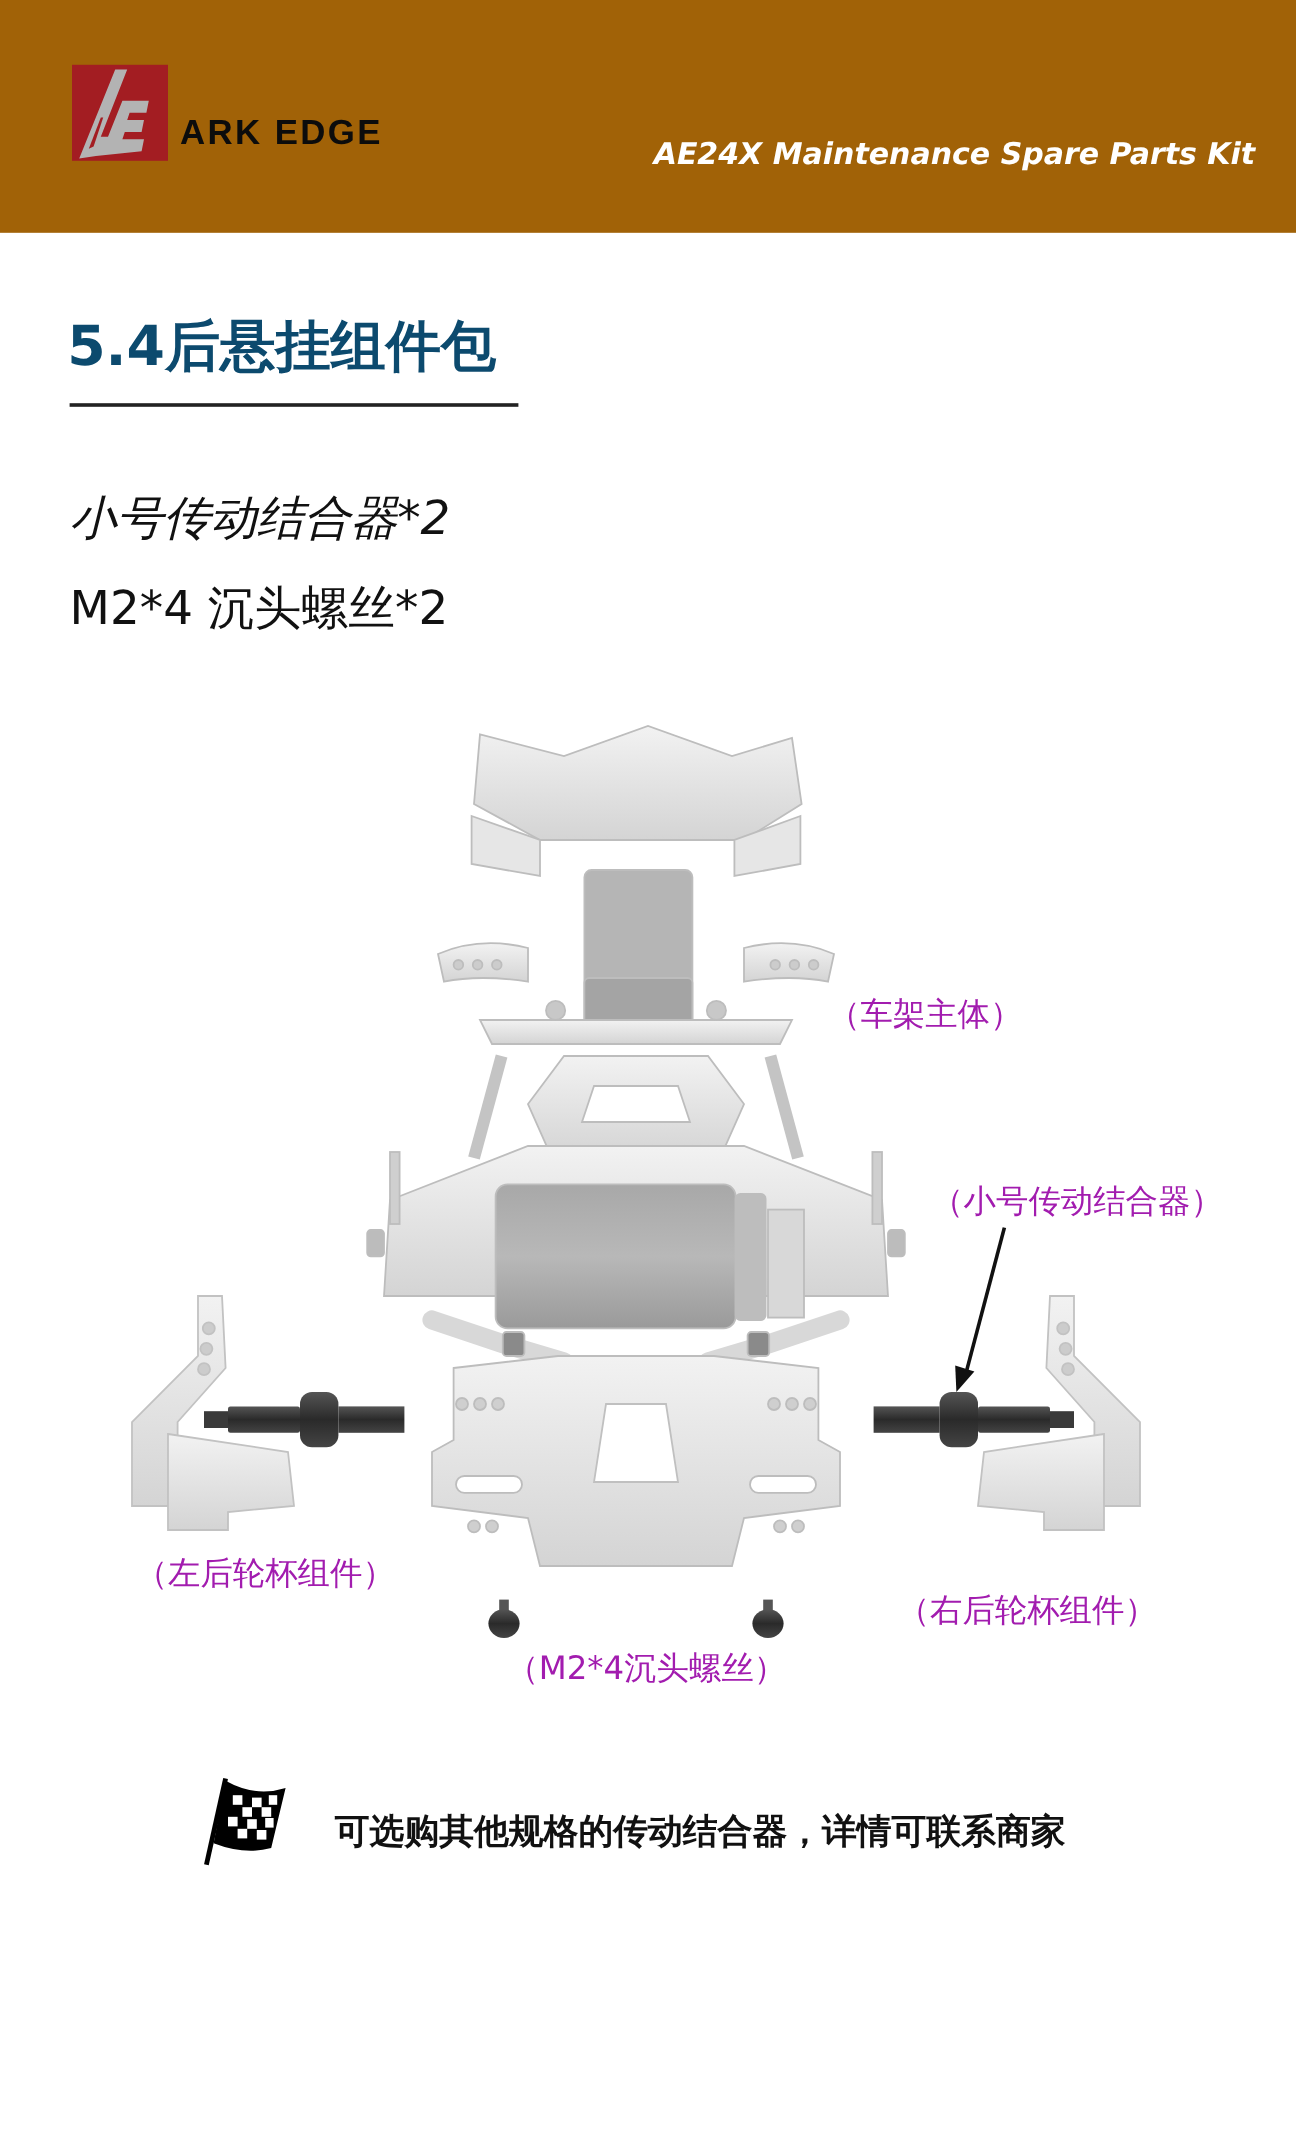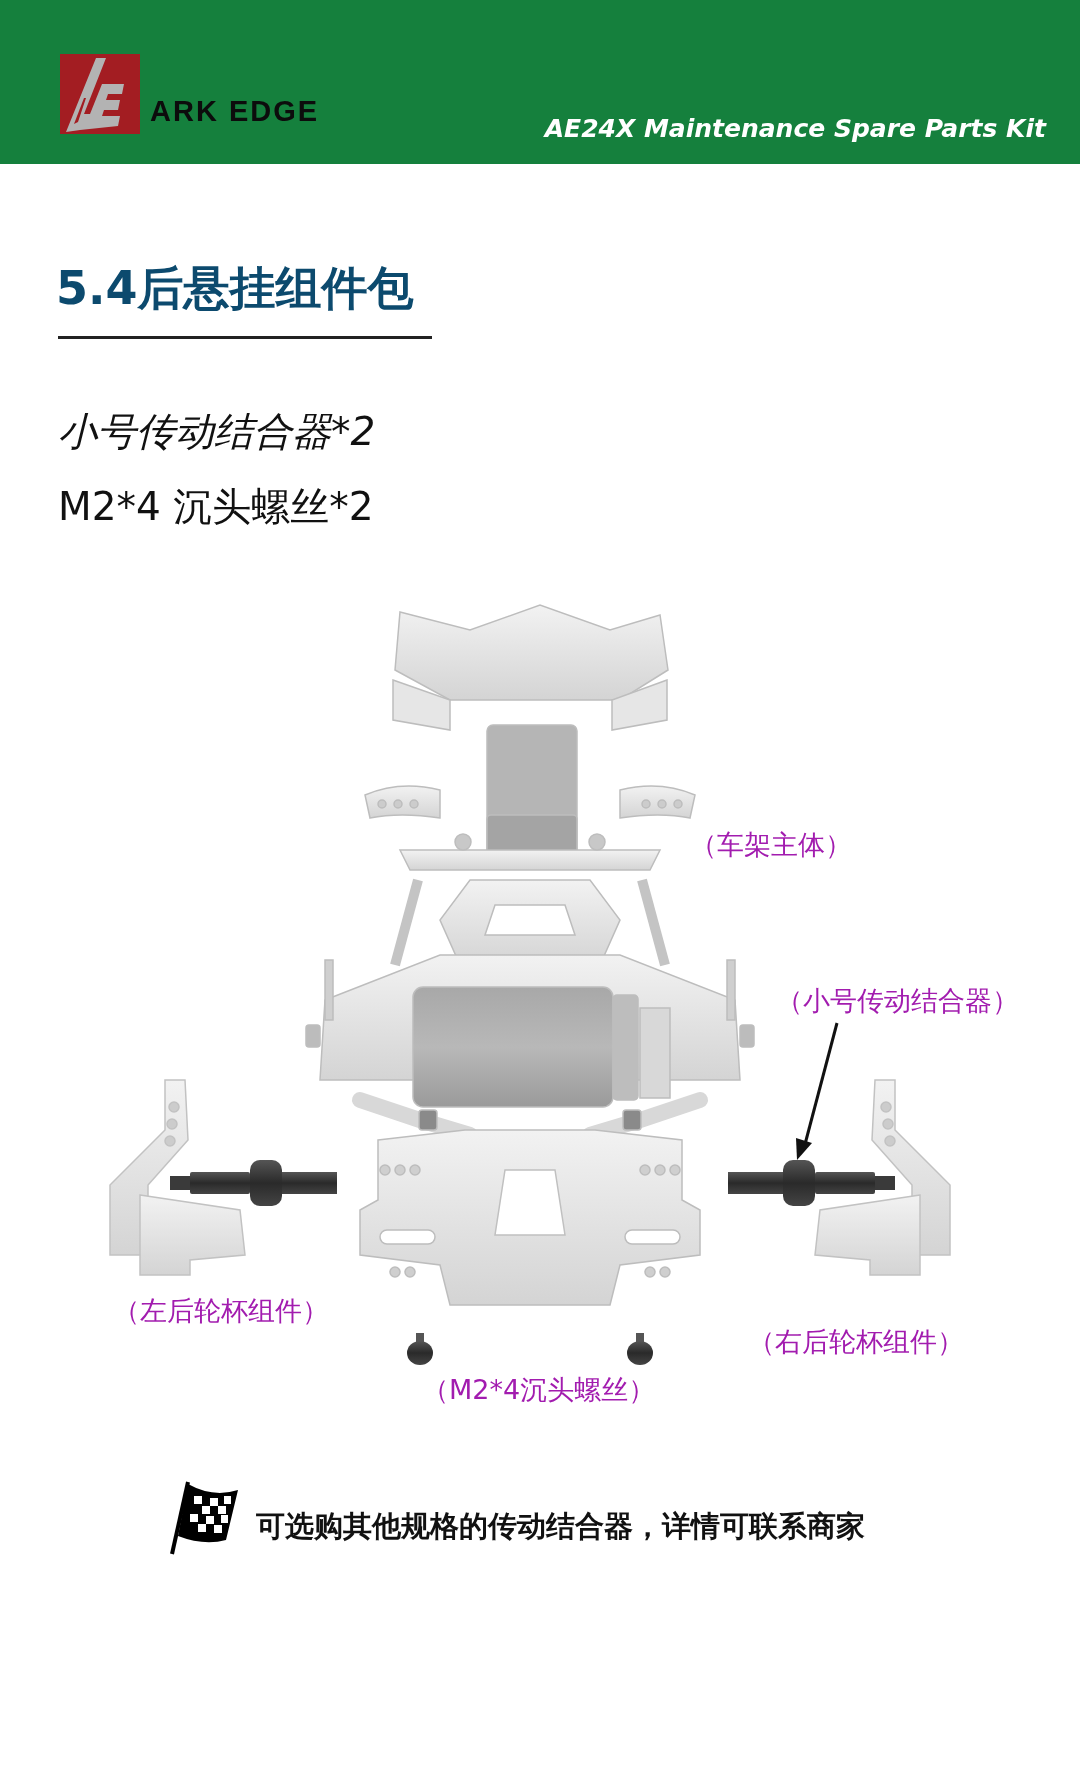--- a/index.html
+++ b/index.html
@@ -1,29 +1,29 @@
 <!DOCTYPE html>
 <html><head>
 <meta charset="utf-8">
 <style>
   html, body { margin:0; padding:0; }
   body { width:1080px; height:1783px; background:#ffffff; position:relative; overflow:hidden;
          font-family:"DejaVu Sans", "Liberation Sans", sans-serif; color:#111; }
-  .header { position:absolute; left:0; top:0; width:1080px; height:164px; background:#15803d; }
+  .header { position:absolute; left:0; top:0; width:1080px; height:194px; background:#a16207; }
   .logo-mark { position:absolute; left:60px; top:54px; width:80px; height:80px; background:#a31d22; overflow:hidden; }
   .logo-text { position:absolute; left:150px; top:95px; font-family:"Liberation Sans", sans-serif; font-weight:bold;
                font-size:29px; letter-spacing:2px; color:#0c0c0c; }
   .hdr-title { position:absolute; right:34px; top:58px; font-size:33px; font-weight:bold; font-style:italic; color:#ffffff; white-space:nowrap; }
   .hdr-sub { position:absolute; right:34px; top:114px; font-size:25px; font-weight:bold; font-style:italic; color:#ffffff; white-space:nowrap; }
   .section-title { position:absolute; left:56px; top:258px; font-size:46px; font-weight:bold; color:#0c4a6e; white-space:nowrap; }
   .section-rule { position:absolute; left:58px; top:336px; width:374px; height:3px; background:#222; }
   .item-line { position:absolute; left:58px; font-size:39px; color:#111; white-space:nowrap; }
   .diagram { position:absolute; left:0; top:590px; width:1080px; height:840px; }
   .label { position:absolute; font-size:27px; color:#a21caf; white-space:nowrap; }
-  .note { position:absolute; left:256px; top:1507px; font-size:29px; font-weight:bold; color:#111; white-space:nowrap; }
+  .note { position:absolute; left:279px; top:1507px; font-size:29px; font-weight:bold; color:#111; white-space:nowrap; }
   .flag { position:absolute; left:168px; top:1480px; width:84px; height:76px; }
 </style>
 </head>
 <body>
 
 <div class="header">
   <div class="logo-mark">
     <svg width="80" height="80" viewBox="0 0 80 80">
       <path d="M6 78 L36 4 L46 4 L24 60 L30 60 L42 30 L64 30 L62 40 L48 40 L46 46 L60 46 L58 56 L44 56 L42 62 L60 62 L58 72 L20 76 Z" fill="#b3b3b3"></path>
       <path d="M14 70 L24 44 L26 44 L18 68 Z" fill="#a31d22"></path>

